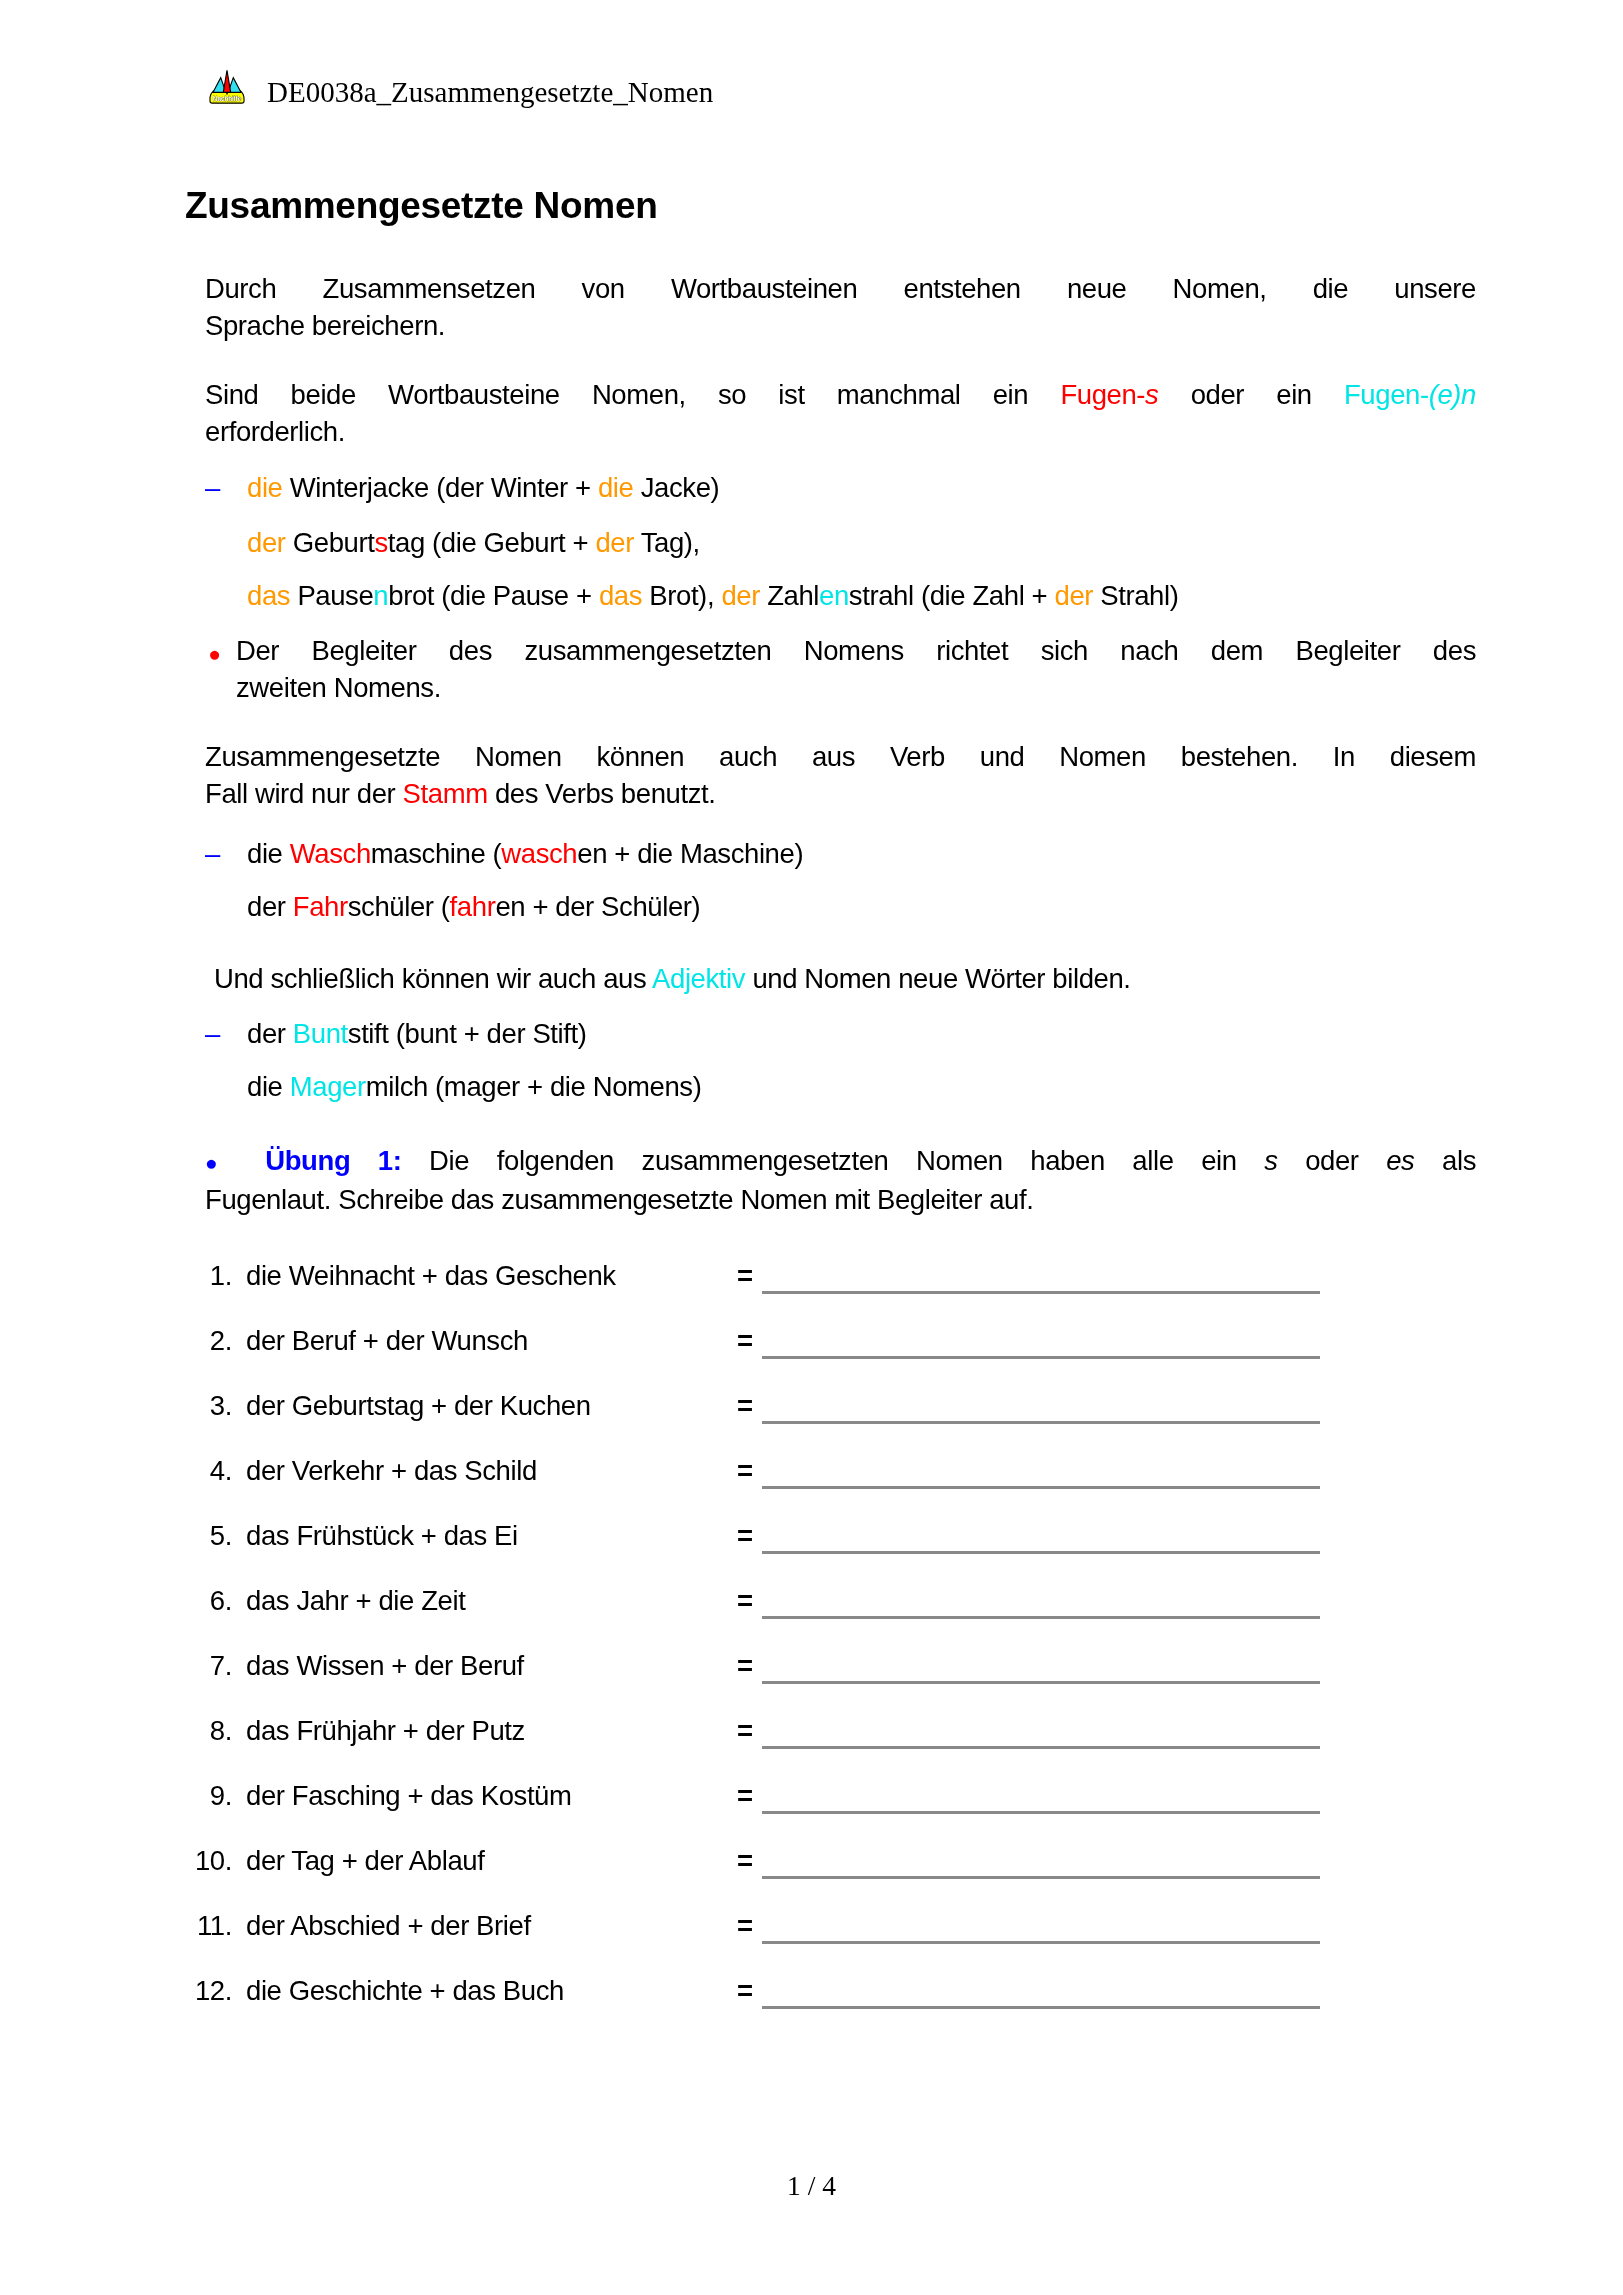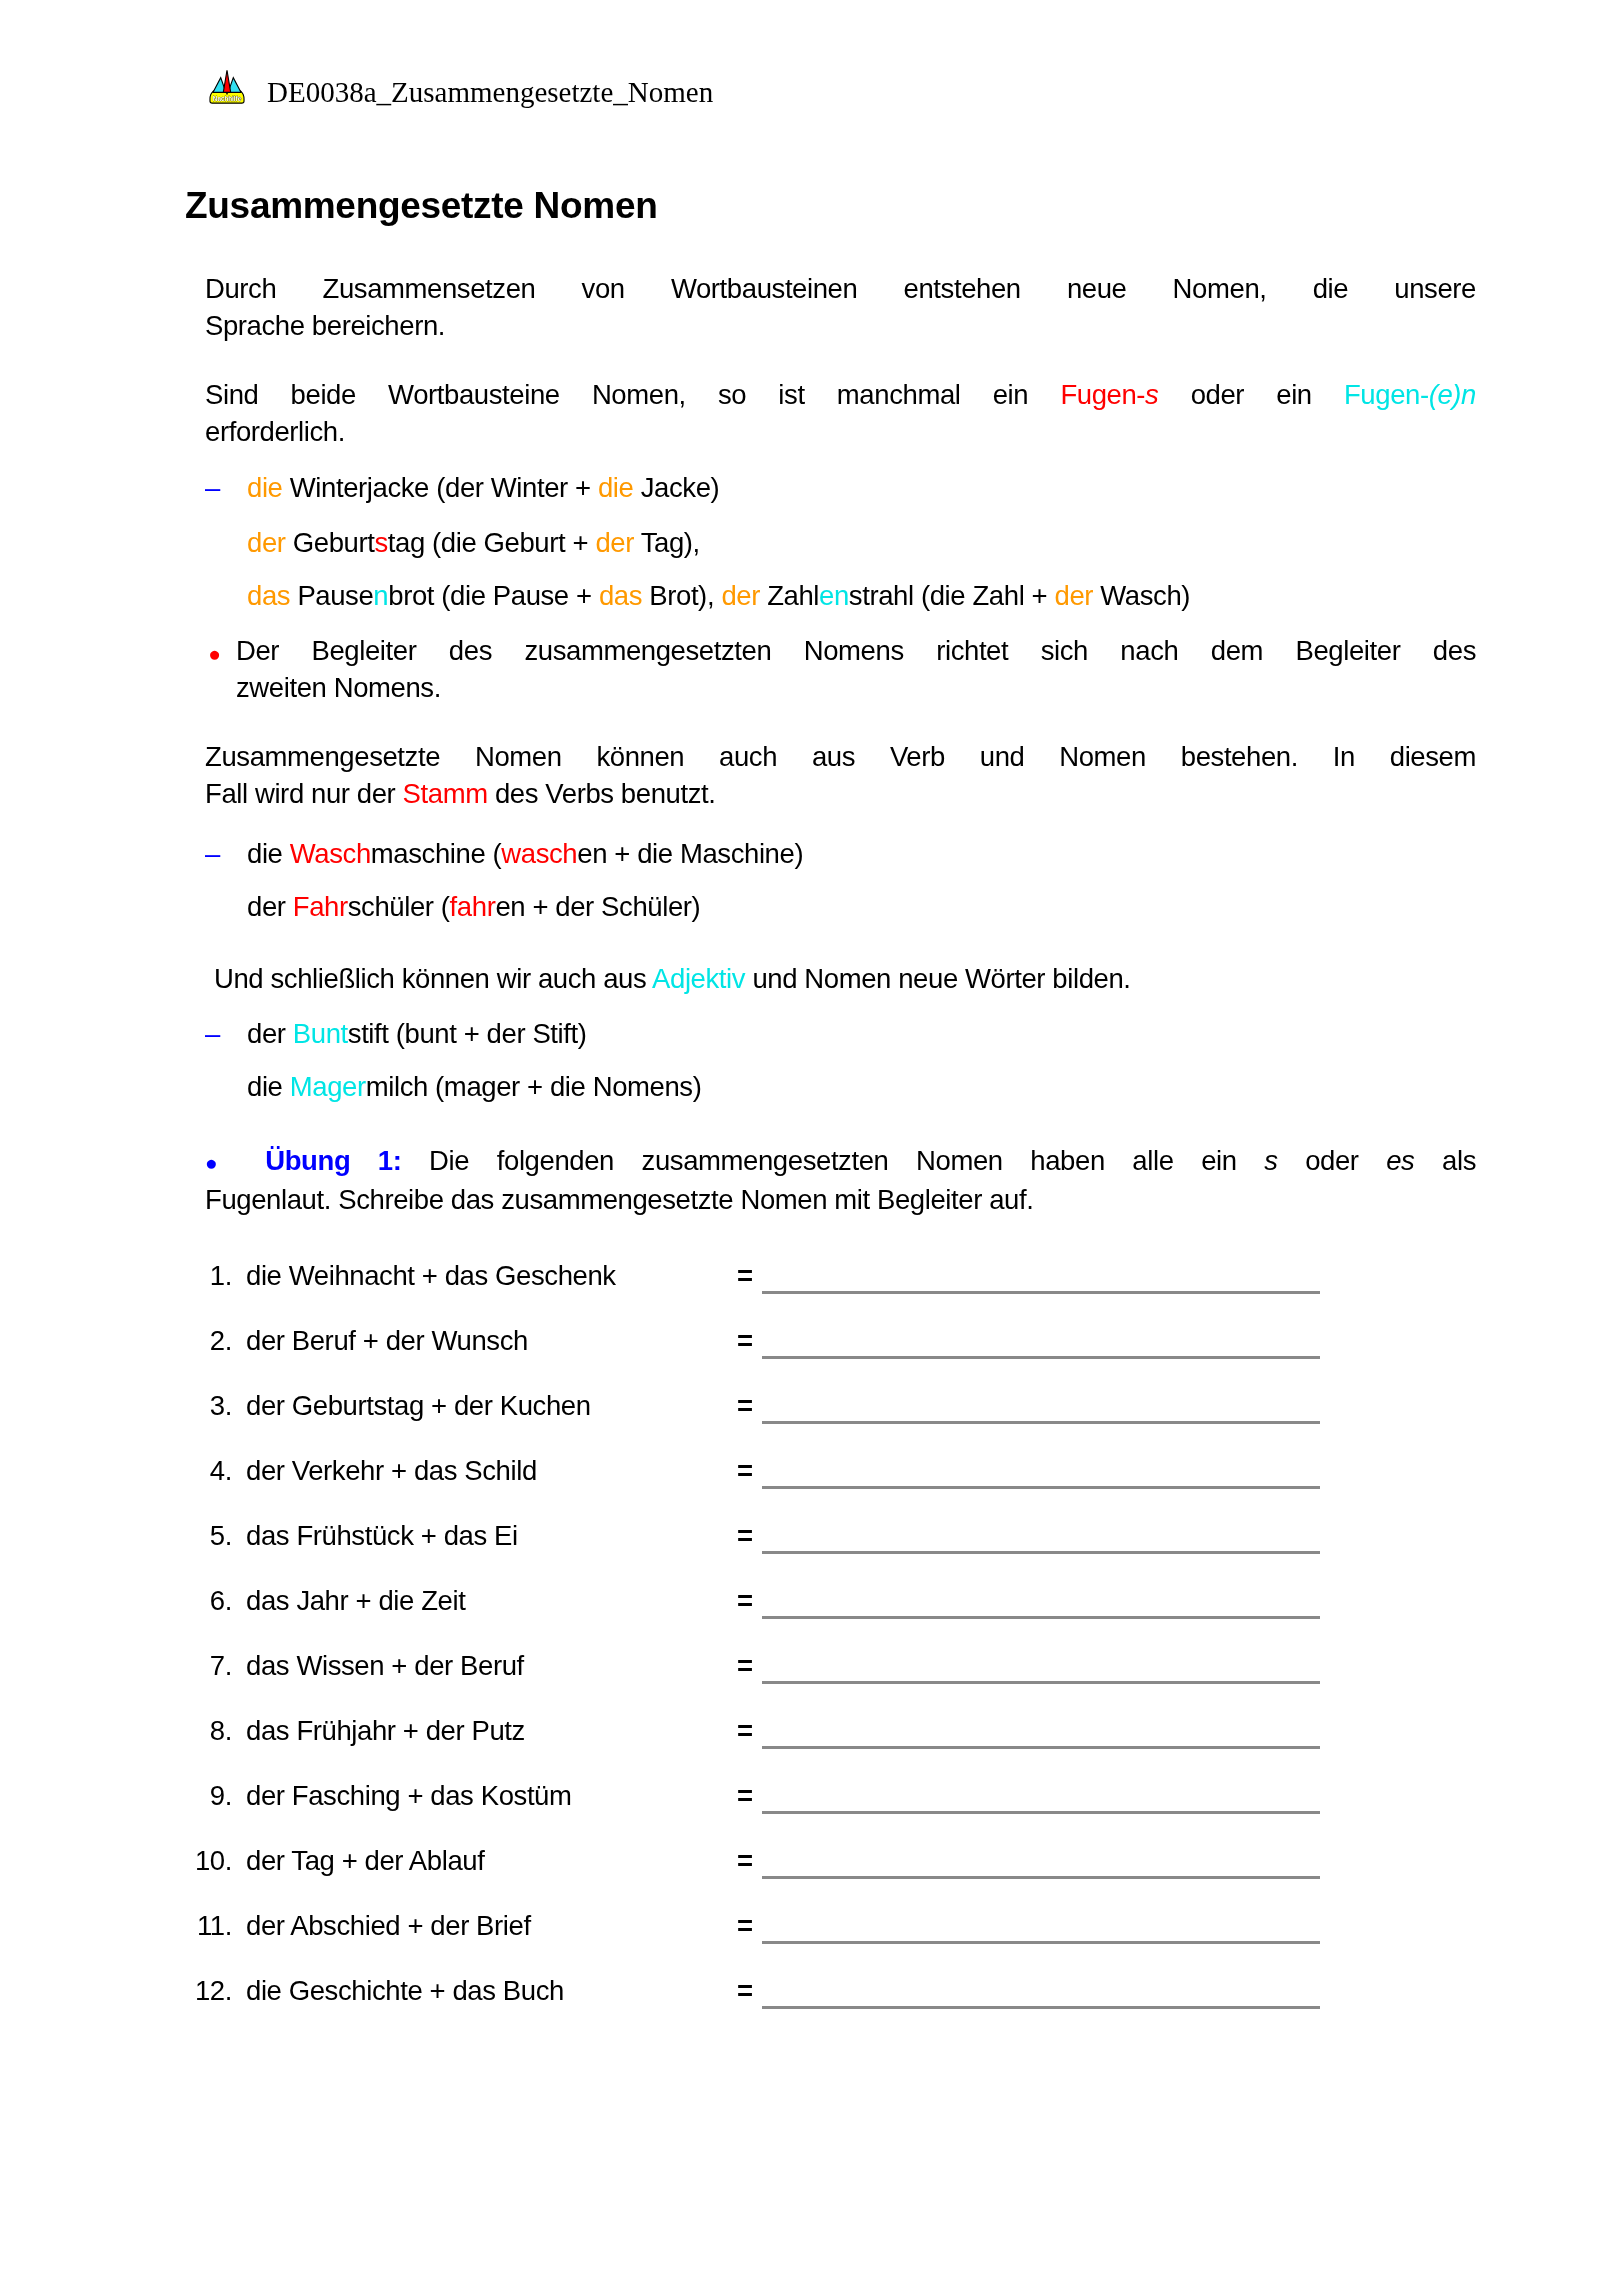--- a/index.html
+++ b/index.html
@@ -79,21 +79,21 @@
     <div>erforderlich.</div>
   </div>
 
   <div class="abs txt w dash-block" style="left:185px;top:469px;">
     <span class="dash">–</span><span class="seg-orange">die</span><span> Winterjacke (der Winter + </span><span class="seg-orange">die</span><span> Jacke)</span>
   </div>
   <div class="abs txt cont" style="top:524px;">
     <span class="seg-orange">der</span><span> Geburt</span><span class="seg-red">s</span><span>tag (die Geburt + </span><span class="seg-orange">der</span><span> Tag),</span>
   </div>
   <div class="abs txt cont" style="top:577px;">
-    <span class="seg-orange">das</span><span> Pause</span><span class="seg-cyan">n</span><span>brot (die Pause + </span><span class="seg-orange">das</span><span> Brot), </span><span class="seg-orange">der</span><span> Zahl</span><span class="seg-cyan">en</span><span>strahl (die Zahl + </span><span class="seg-orange">der</span><span> Wasch)</span>
+    <span class="seg-orange">das</span><span> Pause</span><span class="seg-cyan">n</span><span>brot (die Pause + </span><span class="seg-orange">das</span><span> Brot), </span><span class="seg-orange">der</span><span> Zahl</span><span class="seg-cyan">en</span><span>strahl (die Zahl + </span><span class="seg-orange">der</span><span> Strahl)</span>
   </div>
 
   <div class="abs txt w bullet-block" style="left:185px;top:632px;">
     <span class="bullet-dot bullet-red">●</span>
     <div class="jfull">Der Begleiter des zusammengesetzten Nomens richtet sich nach dem Begleiter des</div>
     <div>zweiten Nomens.</div>
   </div>
 
   <div class="abs txt w" style="left:185px;top:738px;">
     <div class="jfull">Zusammengesetzte Nomen können auch aus Verb und Nomen bestehen. In diesem</div>
@@ -192,15 +192,16 @@
     </div>
 
     <div class="ex-row">
       <span class="ex-num">12.</span><span class="ex-text">die Geschichte + das Buch</span>
       <span class="ex-eq">=</span>
       <div class="ex-line"></div>
     </div>
 
   </div>
 
+  <div class="abs footer">1 / 4</div>
 
 </div>
 
 
 </body></html>

